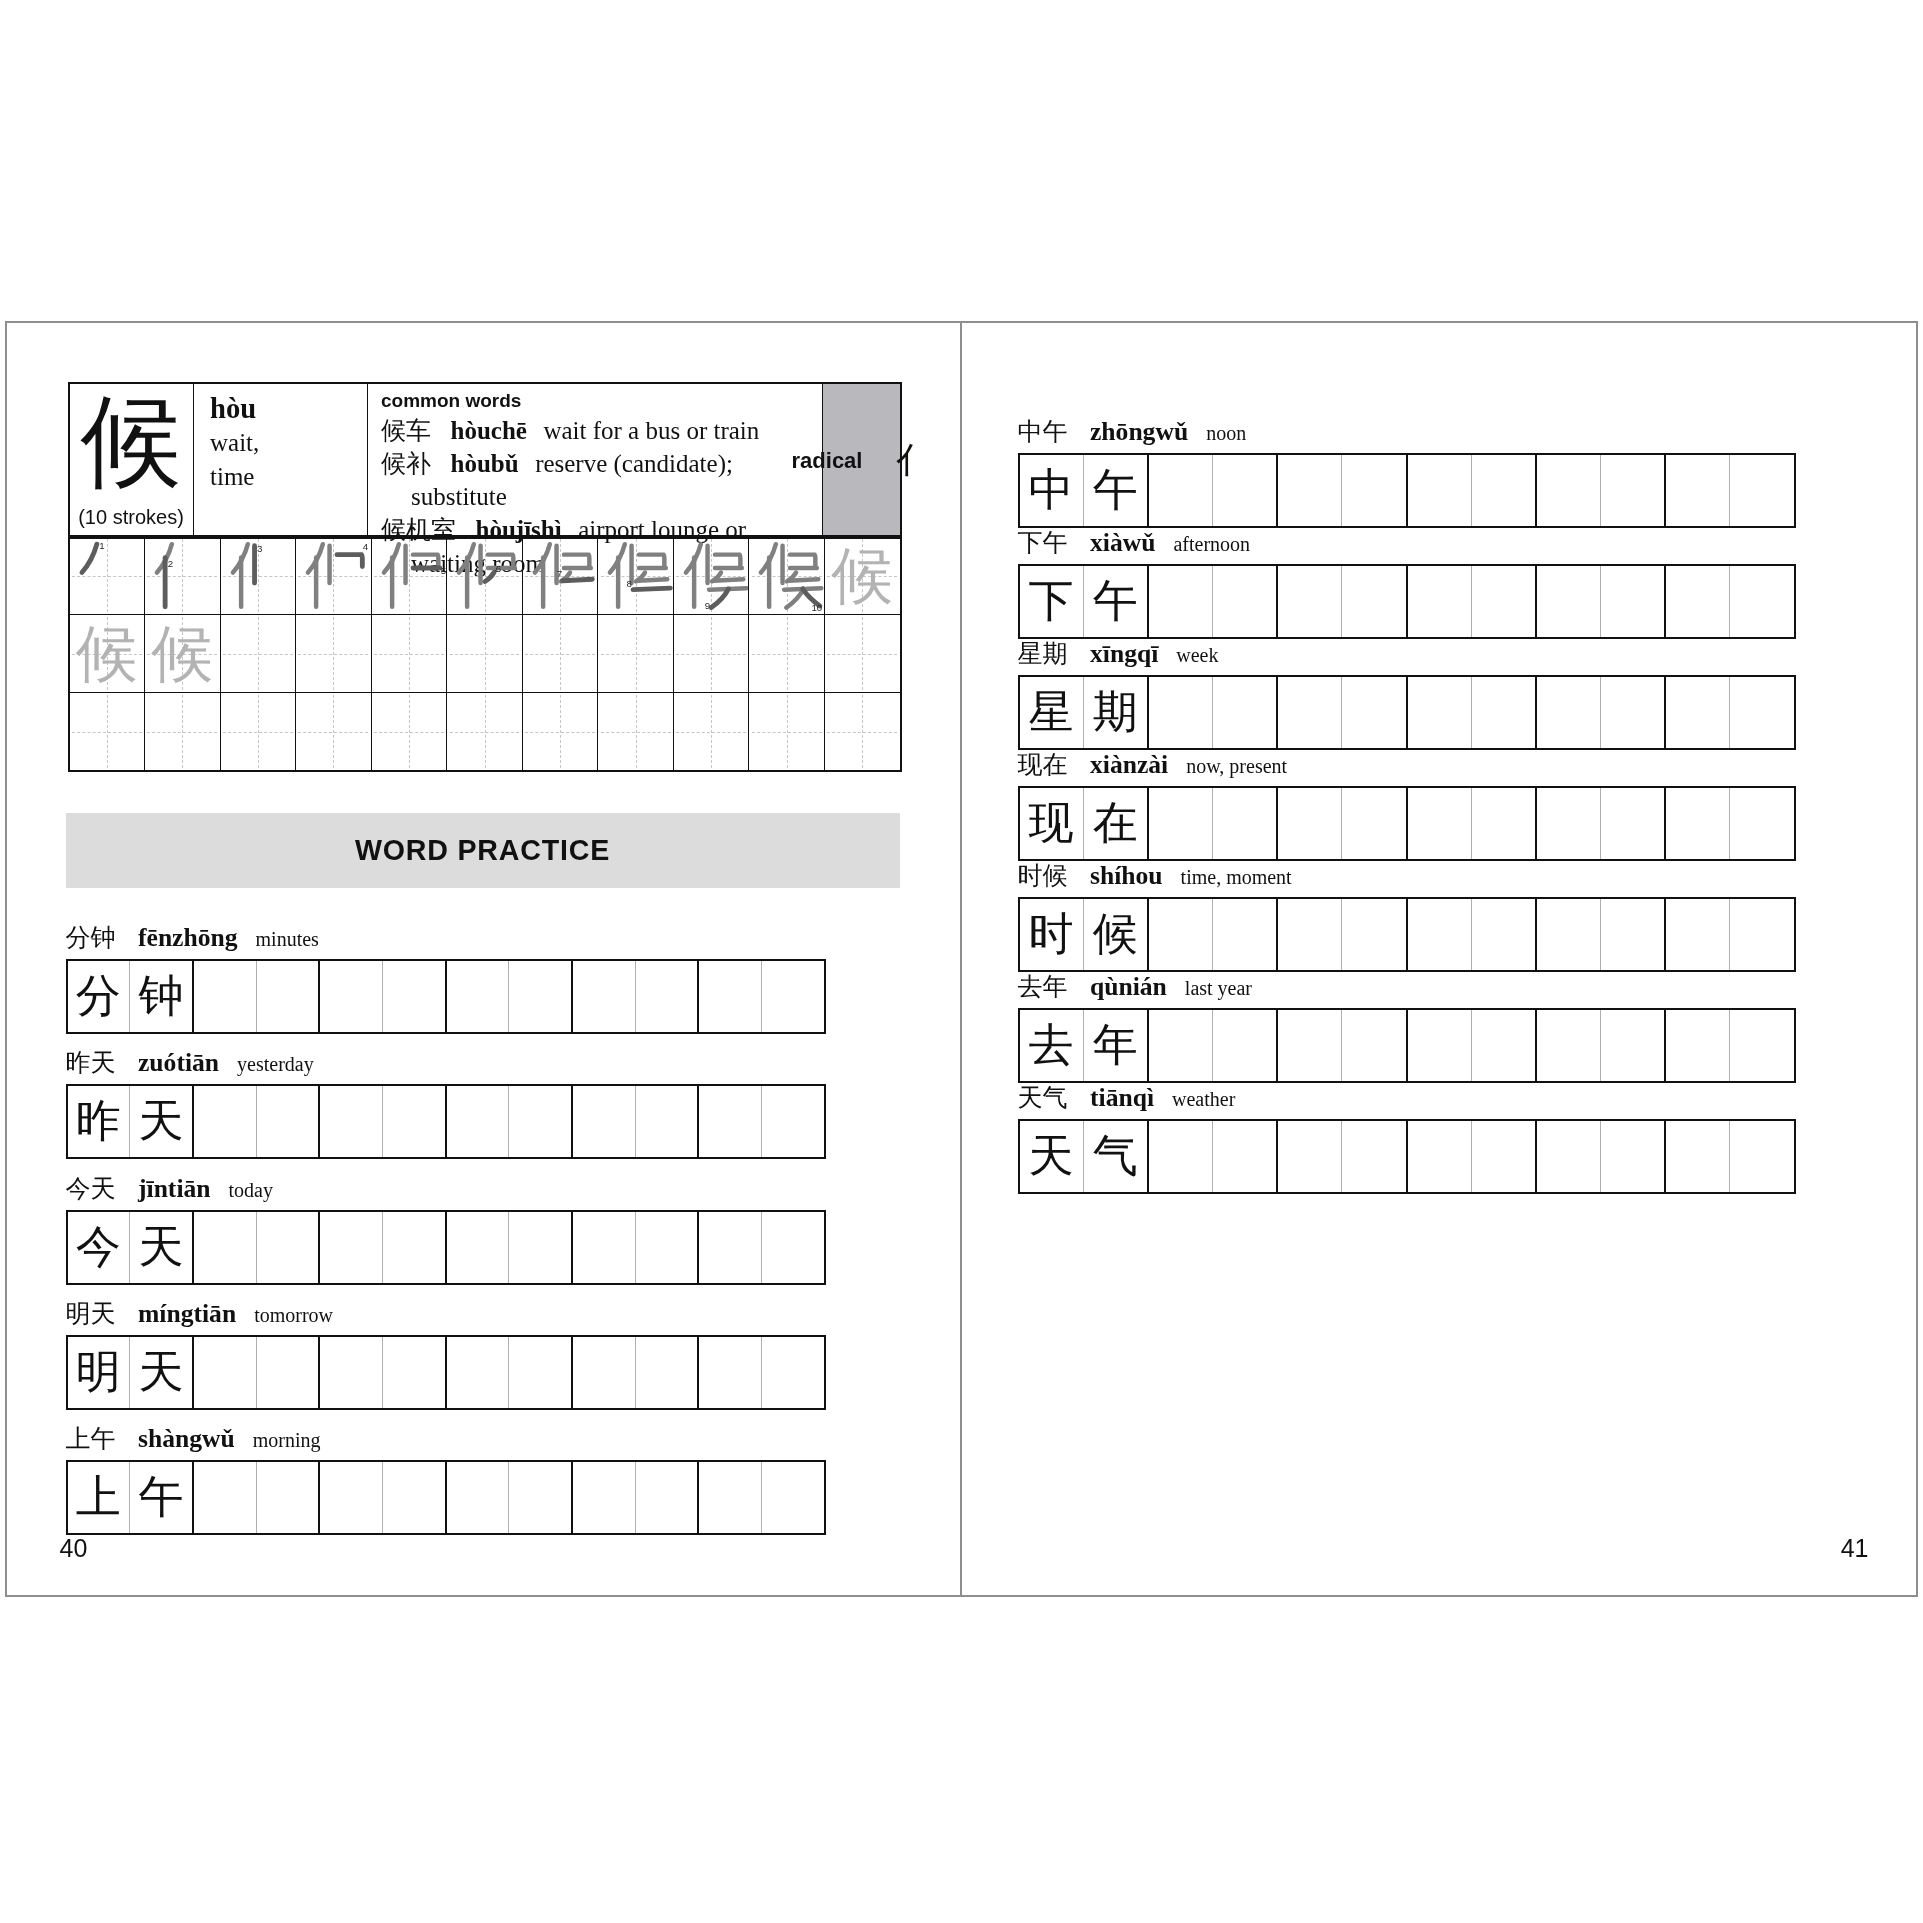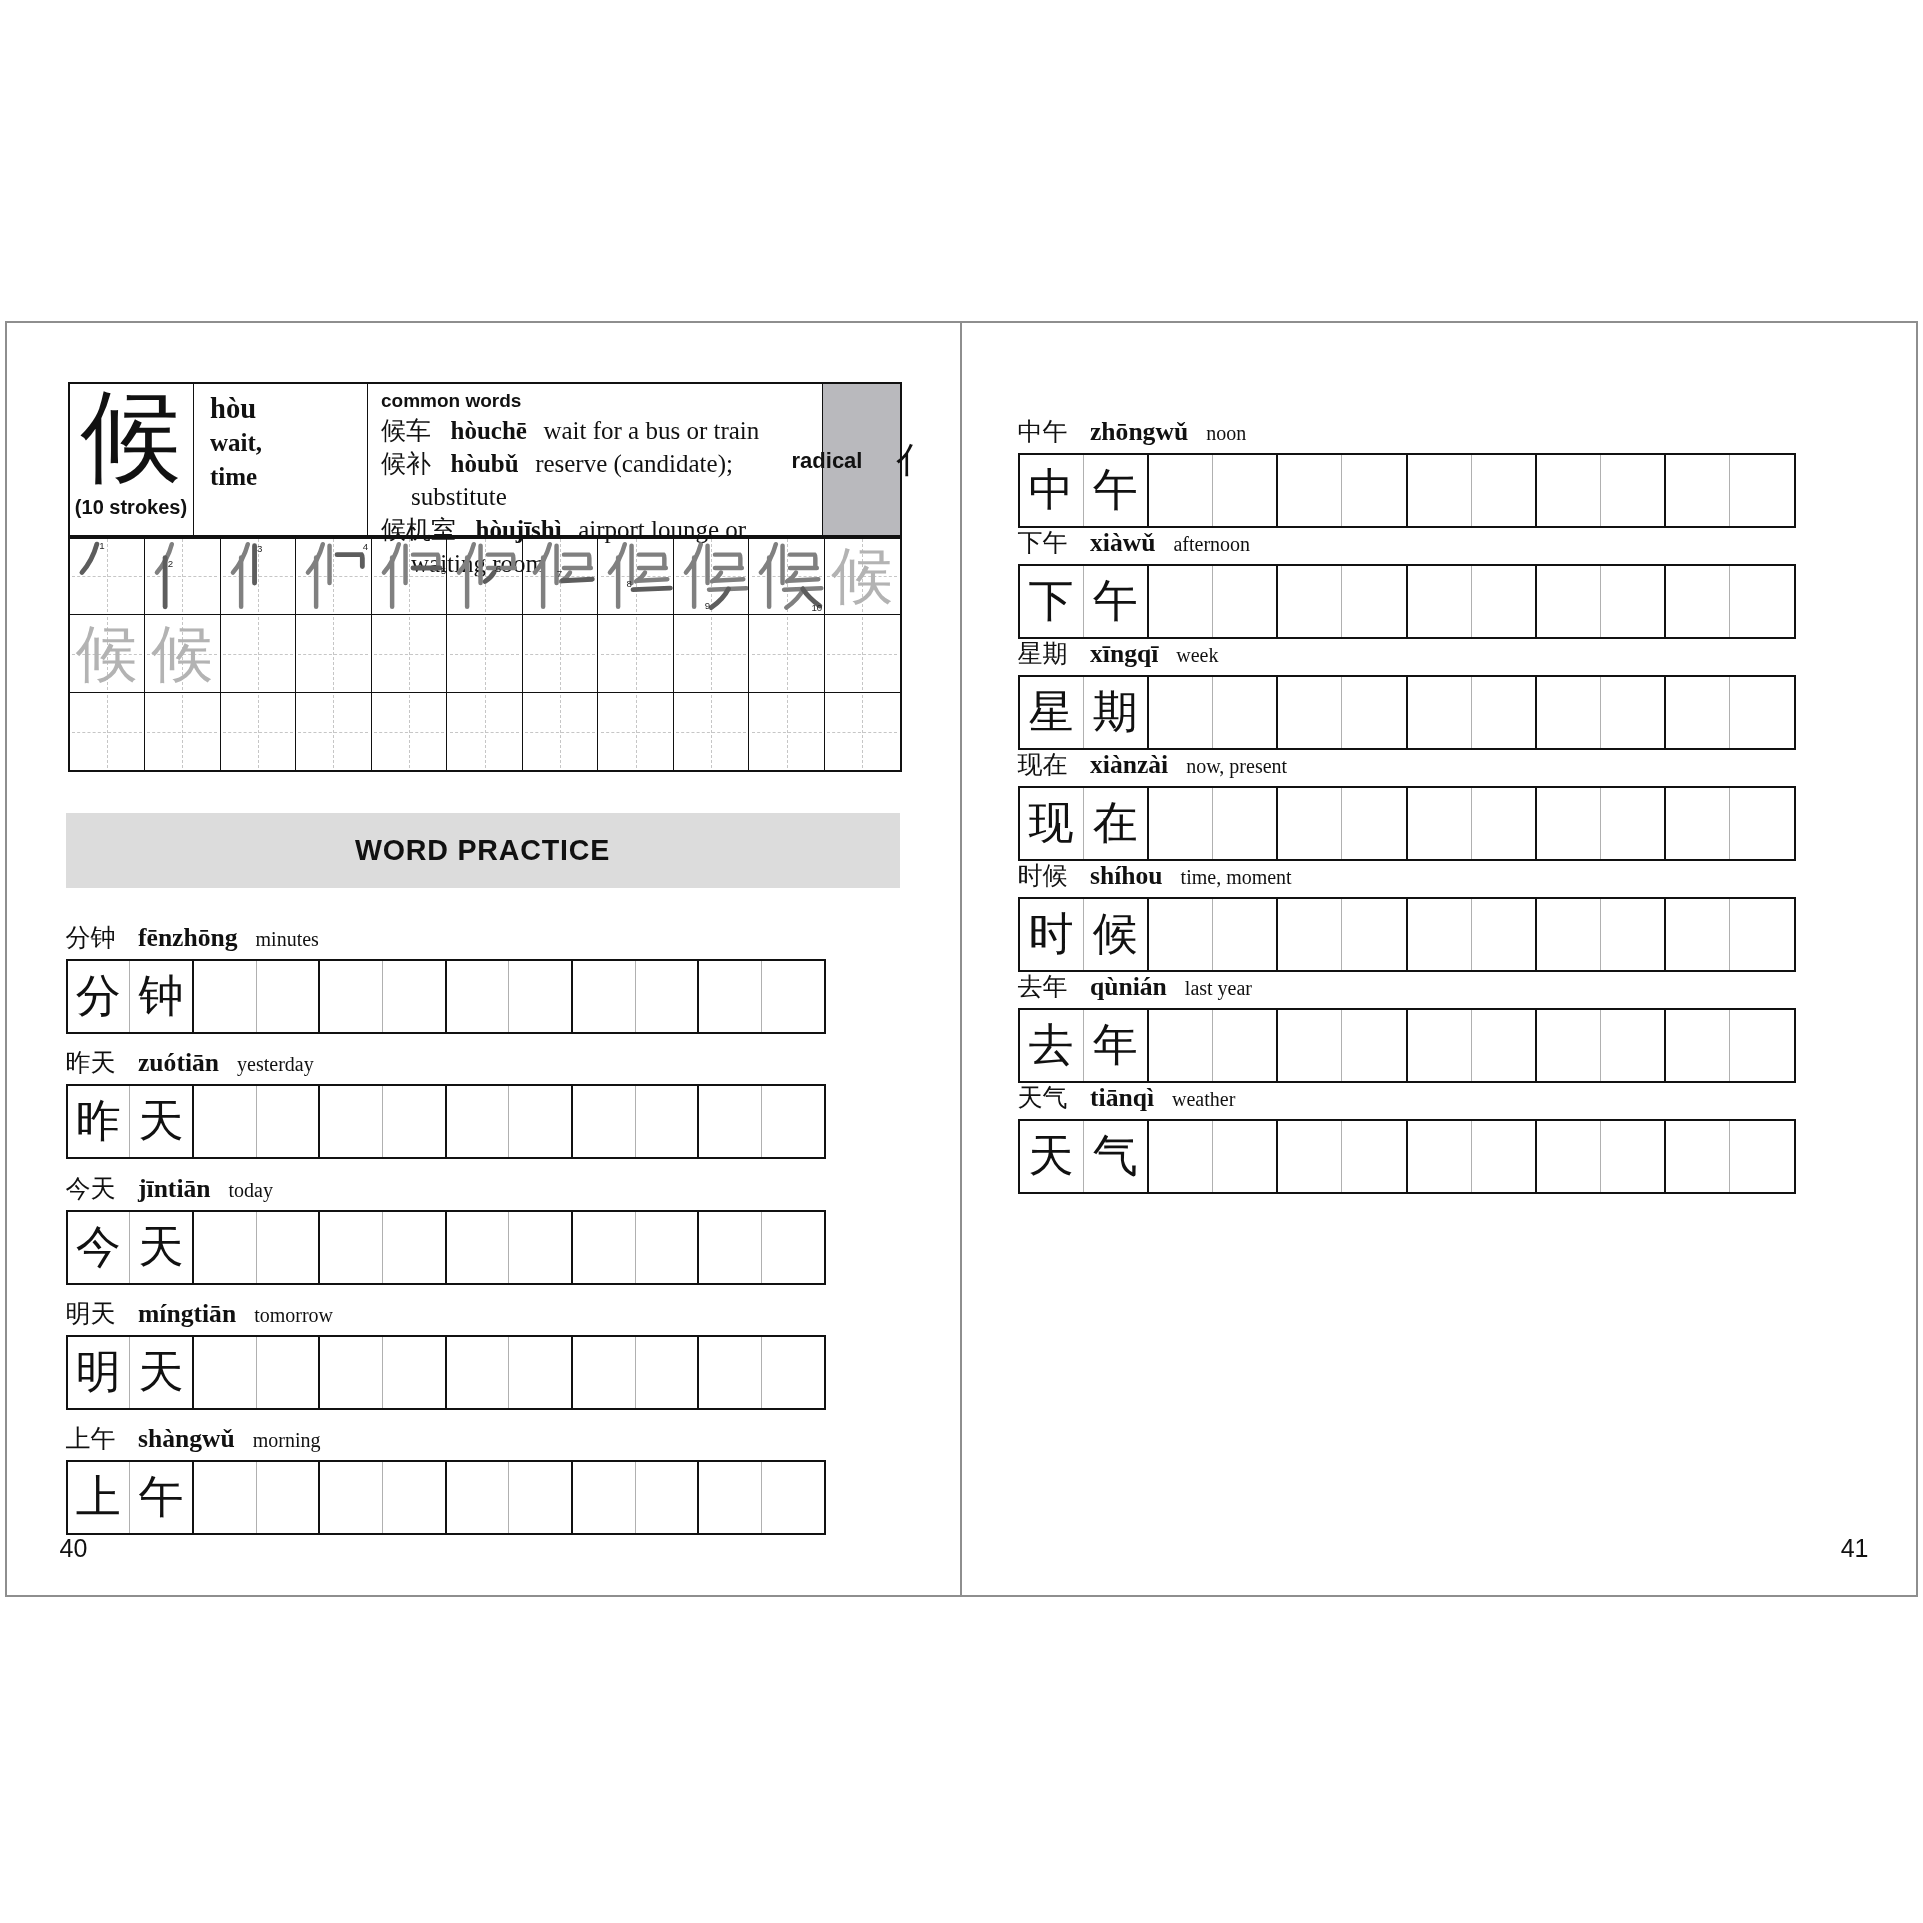--- a/index.html
+++ b/index.html
@@ -11,25 +11,25 @@
   .page-divider{position:absolute;left:953px;top:0;width:2.3px;height:100%;
           background:#8e8e8e;}
 
   
   .info-box{position:absolute;left:61px;top:59px;width:830px;height:153px;
             border:2.3px solid #111;display:flex;}
   .info-cell{border-right:1.5px solid #111;position:relative;box-sizing:border-box;}
   .cell-char{width:124px;display:flex;flex-direction:column;align-items:center;}
   .big-char{flex:1;display:flex;align-items:center;justify-content:center;
             font-size:101px;line-height:1;margin-top:-4.5px;}
-  .strokes-label{font-family:"Liberation Sans",sans-serif;font-weight:bold;
-            font-size:20px;margin-bottom:18px;}
+  .strokes-label{font-family:"Liberation Sans",sans-serif;font-weight:normal;
+            font-size:20px;margin-bottom:8px;}
   .cell-pinyin{width:174px;padding:9px 0 0 16.5px;}
   .py-main{font-family:"Liberation Serif",serif;font-weight:bold;font-size:28.6px;line-height:1.15;}
-  .py-meaning{font-size:25px;line-height:1.35;font-weight:bold;}
+  .py-meaning{font-size:25px;line-height:1.35;}
   .cell-common{flex:1;padding:6px 7.5px 0 13.5px;}
   .cw-title{font-family:"Liberation Sans",sans-serif;font-weight:bold;font-size:19px;margin-bottom:1.5px;}
   .cw-entry{font-size:25px;line-height:1.33;padding-left:30px;text-indent:-30px;}
   .cw-hz{margin-right:19.5px;}
   .cw-py{font-weight:bold;margin-right:16.5px;}
   .cell-radical{width:77px;border-right:none;background:#b9b9bd;
             display:flex;flex-direction:row;align-items:center;justify-content:center;gap:33px;}
   .radical-word{font-family:"Liberation Sans",sans-serif;font-weight:bold;font-size:22px;}
   .radical-char{font-size:35px;line-height:1;}
 

